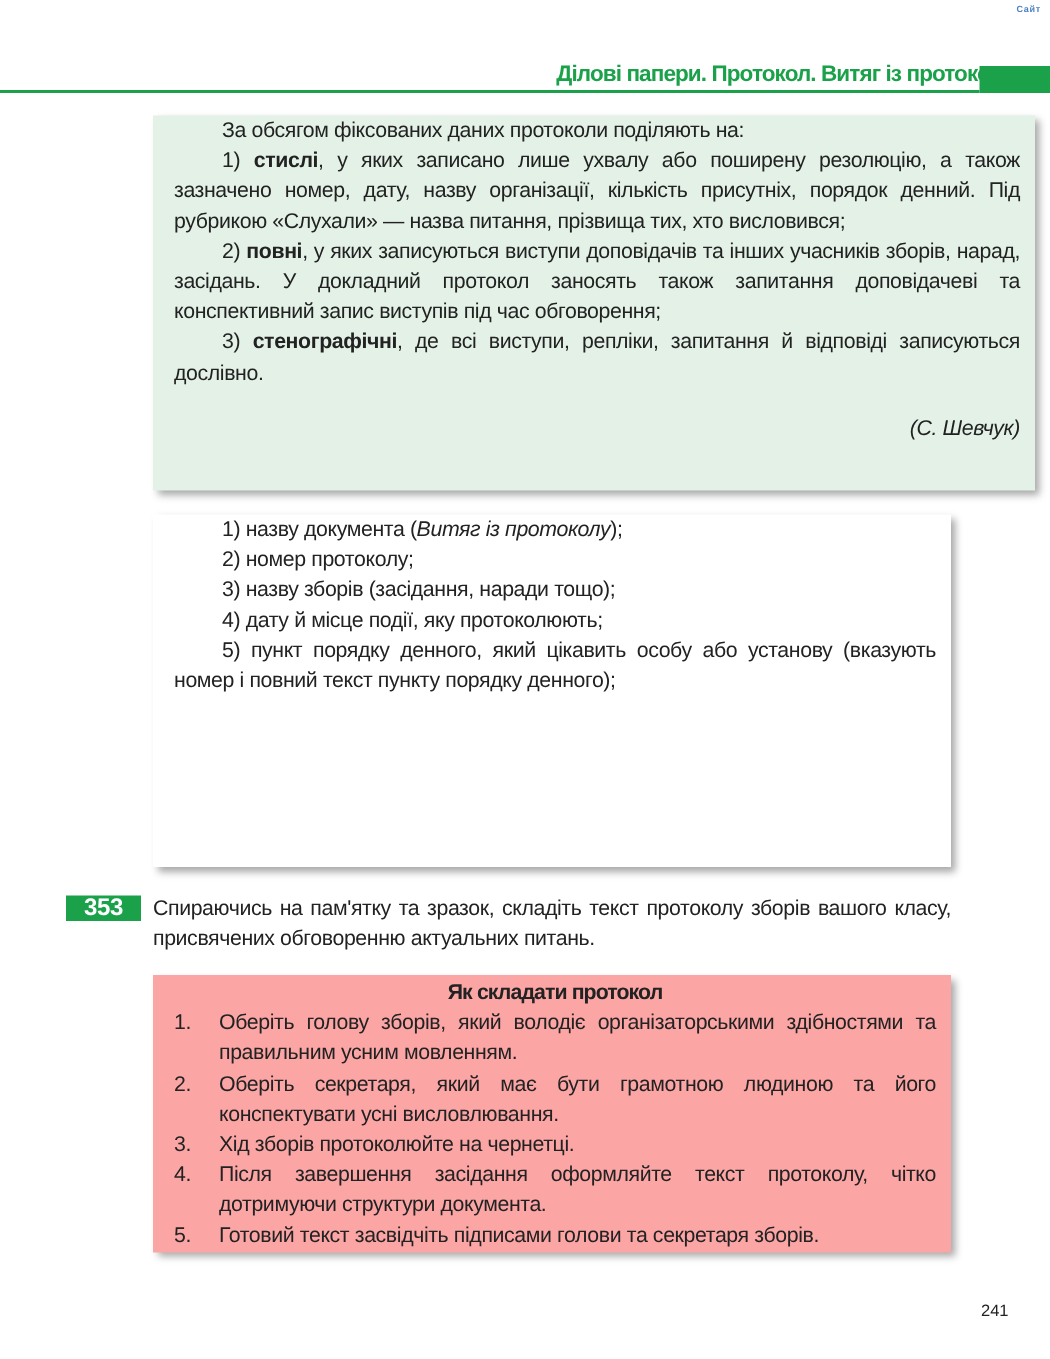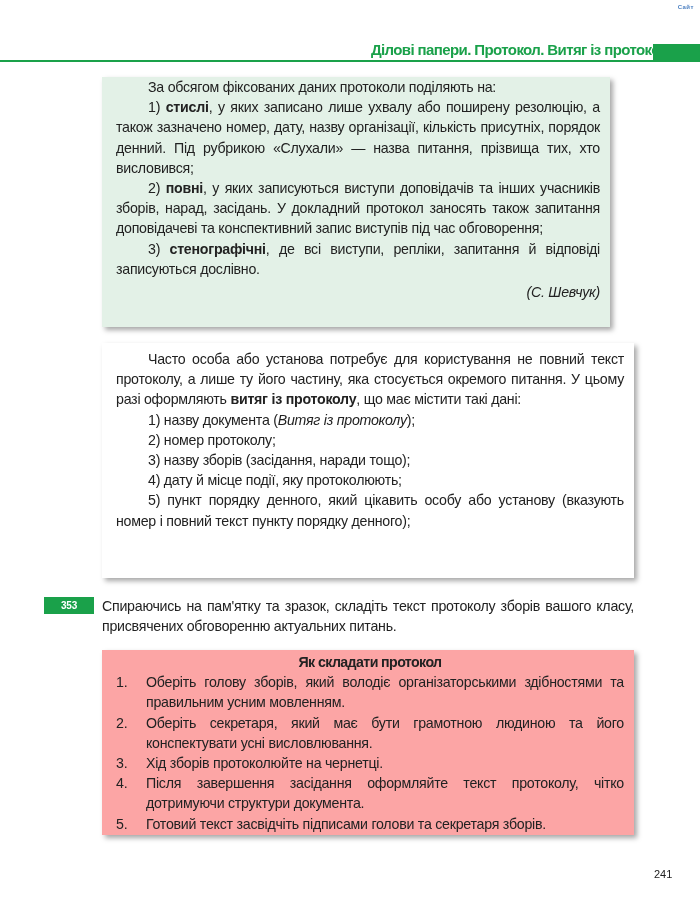--- a/index.html
+++ b/index.html
@@ -22,34 +22,34 @@
       position: absolute; right: 56px; top: 1px; font-size: 15px; font-weight: bold; color: #1aa14a;
       letter-spacing: -0.6px; white-space: nowrap;
     }
     .header-tab {
       position: absolute; top: 4px; left: 653px; width: 47px; height: 18px; background: #1aa14a;
     }
     .box {
       position: absolute; box-shadow: 3px 3px 5px rgba(0,0,0,0.35);
       font-size: 14.2px; line-height: 20.2px; letter-spacing: -0.25px; text-align: justify;
     }
-    .box-green { left: 102px; top: 77px; width: 508px; background: #e3f1e7; padding: 0 10px 0 14px; box-sizing: border-box; height: 250px; }
+    .box-green { left: 102px; top: 77px; width: 588px; background: #e3f1e7; padding: 0 10px 0 14px; box-sizing: border-box; height: 250px; }
     .box-white { left: 102px; top: 343px; width: 532px; background: #ffffff; padding: 0 10px 0 14px; box-sizing: border-box; height: 235px; }
     .box-memo { left: 102px; top: 650px; width: 532px; background: #fca5a5; padding: 0 10px 0 14px; box-sizing: border-box; height: 185px; }
     .p { margin: 0; }
     .indent { text-indent: 32px; }
     .right { text-align: right; font-style: italic; }
     b { font-weight: bold; }
     i { font-style: italic; }
     .task {
       position: absolute; left: 44px; top: 596px; width: 590px; font-size: 14.2px; line-height: 20.2px; letter-spacing: -0.25px;
     }
     .task-num {
       position: absolute; left: 0; top: 1px; width: 50px; height: 17px; background: #1aa14a; color: #fff;
-      font-weight: bold; font-size: 10px; line-height: 17px; text-align: center;
+      font-weight: bold; font-size: 16px; line-height: 17px; text-align: center;
     }
     .task-text { margin-left: 58px; text-align: justify; }
     .memo-title { text-align: center; font-weight: bold; margin: 0; letter-spacing: -0.6px; }
     .memo-list { margin: 0; padding: 0; list-style: none; }
     .memo-list li { position: relative; padding-left: 30px; text-align: justify; }
     .memo-list .num { position: absolute; left: 0; top: 0; }
     .page-num { position: absolute; left: 608px; top: 868px; font-size: 11px; color: #222; margin-left: 46px; }
   </style>
 </head>
 <body>
@@ -60,25 +60,24 @@
   <div class="header-title">Ділові папери. Протокол. Витяг із протоколу</div>
   <div class="header-line"></div>
   <div class="header-tab"></div>
 </div>
 
 <div class="box box-green">
   <p class="p indent">За обсягом фіксованих даних протоколи поділяють на:</p>
   <p class="p indent"><span>1)</span> <b>стислі</b><span>, у яких записано лише ухвалу або поширену резолюцію, а також зазначено номер, дату, назву організації, кількість присутніх, порядок денний. Під рубрикою «Слухали» — назва питання, прізвища тих, хто висловився;</span></p>
   <p class="p indent"><span>2)</span> <b>повні</b><span>, у яких записуються виступи доповідачів та інших учасників зборів, нарад, засідань. У докладний протокол заносять також запитання доповідачеві та конспективний запис виступів під час обговорення;</span></p>
   <p class="p indent"><span>3)</span> <b>стенографічні</b><span>, де всі виступи, репліки, запитання й відповіді записуються дослівно.</span></p>
-  <p class="p right" style="margin-top:3px;">(С. Шевчук)</p>
+  <p class="p right" style="margin-top:17px;">(С. Шевчук)</p>
 </div>
 
 <div class="box box-white">
-  <p class="p indent" style="padding-top:6px;"><span>Часто особа або установа потребує для користування не повний текст протоколу, а лише ту його частину, яка стосується окремого питання. У цьому разі оформляють </span><b>витяг із протоколу</b><span>, що має містити такі дані:</span></p>
   <p class="p indent"><span>1) назву документа (</span><i>Витяг із протоколу</i><span>);</span></p>
   <p class="p indent">2) номер протоколу;</p>
   <p class="p indent">3) назву зборів (засідання, наради тощо);</p>
   <p class="p indent">4) дату й місце події, яку протоколюють;</p>
   <p class="p indent">5) пункт порядку денного, який цікавить особу або установу (вказують номер і повний текст пункту порядку денного);</p>
 </div>
 
 <div class="task">
   <div class="task-num">353</div>
   <div class="task-text">Спираючись на пам'ятку та зразок, складіть текст протоколу зборів вашого класу, присвячених обговоренню актуальних питань.</div>

